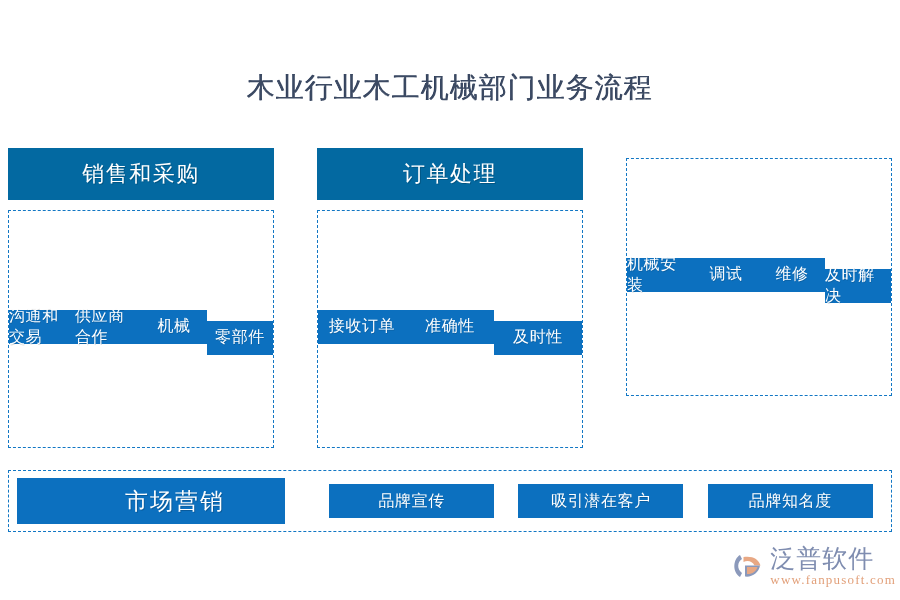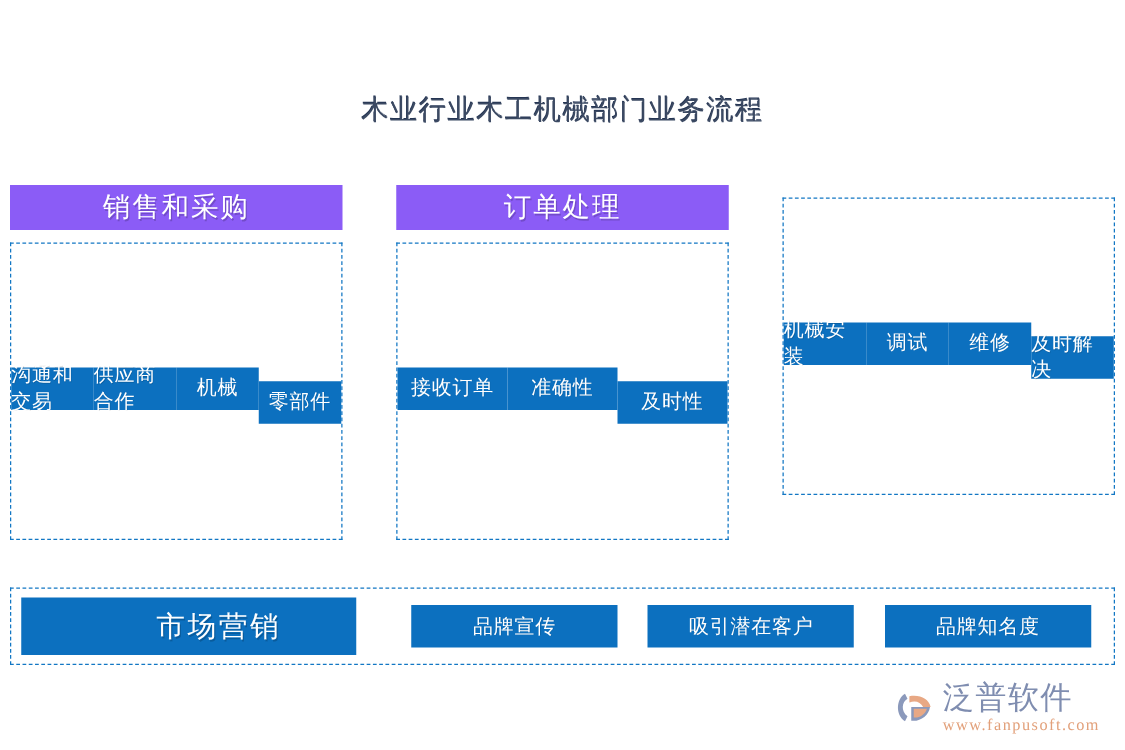--- a/index.html
+++ b/index.html
@@ -22,21 +22,21 @@
     box-sizing: border-box;
   }
 
   
   .title {
     position: absolute;
     top: 68px;
     left: 0;
     width: 900px;
     text-align: center;
-    font-size: 22px;
+    font-size: 28px;
     line-height: 40px;
     letter-spacing: 1px;
     color: #3c4a63;
     font-family: "Liberation Serif", "DejaVu Serif", serif;
     text-shadow: 1px 1px 0 #ffffff, -0.5px -0.5px 0 #253553;
     white-space: nowrap;
   }
 
   
   .columns {
@@ -51,22 +51,22 @@
     box-sizing: border-box;
   }
 
   .column {
     width: 266px;
     display: flex;
     flex-direction: column;
   }
 
   .col-header {
-    height: 36px;
-    background: #8b5cf6;
+    height: 52px;
+    background: #0369a1;
     color: #ffffff;
     display: flex;
     align-items: center;
     justify-content: center;
     font-size: 22px;
     letter-spacing: 1.5px;
     font-family: "Liberation Serif", "DejaVu Serif", serif;
     text-shadow: 1px 1px 0 rgba(0,0,0,0.18);
     box-sizing: border-box;
   }
@@ -150,21 +150,21 @@
     font-size: 16px;
     letter-spacing: 0.6px;
     font-family: Liberation Serif, serif;
     text-shadow: 0.5px 0.5px 0 rgba(0,0,0,0.15);
     box-sizing: border-box;
   }
 
   
   .logo {
     position: absolute;
-    right: 20px;
+    right: 4px;
     bottom: 14px;
     display: flex;
     align-items: center;
     gap: 6px;
   }
   .logo-mark {
     width: 34px;
     height: 28px;
     flex: none;
   }

